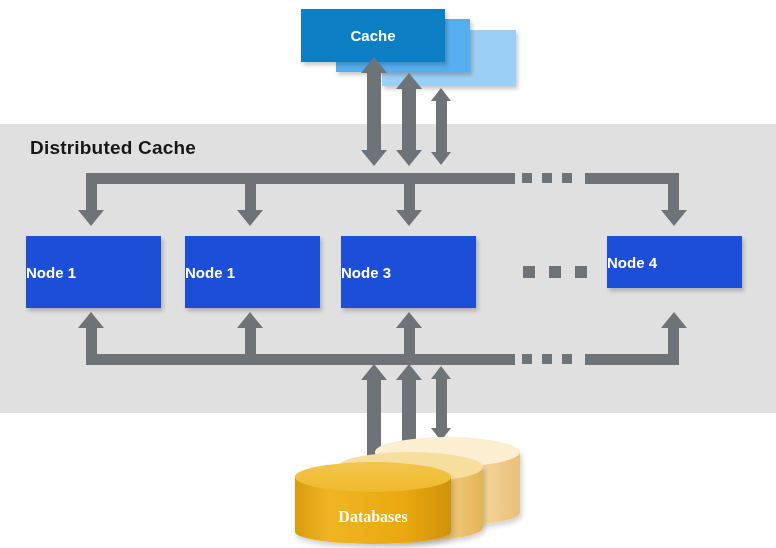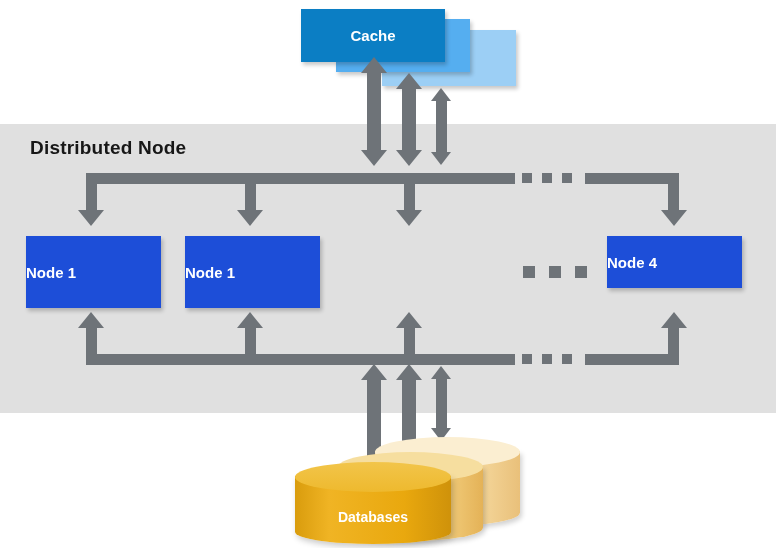--- a/index.html
+++ b/index.html
@@ -137,32 +137,33 @@
   }
   .cyl .top {
     position: absolute;
     left: 0;
     top: 0;
     border-radius: 50% / 50%;
   }
   .db-label {
     position: absolute;
     color: #ffffff;
-    font-size: 14px;
+    font-size: 16px;
     font-weight: bold;
     z-index: 40;
+    font-family: Liberation Serif, serif;
   }
 </style>
 </head>
 <body>
 
 <div id="canvas">
 
   <div class="cache-band"></div>
-  <div class="cache-title">Distributed Node</div>
+  <div class="cache-title">Distributed Cache</div>
 
   <div class="apps-group">
     <div class="app-box app-back"></div>
     <div class="app-box app-mid"></div>
     <div class="app-box app-front"></div>
     <div class="app-label">Cache</div>
   </div>
 
   <div class="arrow-head ah-up" style="left:361px; top:57px;"></div>
   <div class="gbar" style="left:367px; top:72px; width:14px; height:80px;"></div>
@@ -196,20 +197,23 @@
   <div class="arrow-head ah-down" style="left:396px; top:210px;"></div>
 
   <div class="gbar" style="left:668px; top:173px; width:11px; height:39px;"></div>
   <div class="arrow-head ah-down" style="left:661px; top:210px;"></div>
 
   <div class="node-box" style="left:26px;  top:236px; width:135px; height:72px;">
     <span>Node 1</span>
   </div>
   <div class="node-box" style="left:185px; top:236px; width:135px; height:72px;">
     <span>Node 1</span>
+  </div>
+  <div class="node-box" style="left:341px; top:236px; width:135px; height:72px;">
+    <span>Node 3</span>
   </div>
   <div class="node-box" style="left:607px; top:236px; width:135px; height:52px;">
     <span>Node 4</span>
   </div>
 
   <div class="node-ellipsis" style="left:523px; top:266px;">
     <span></span>
     <span></span>
     <span></span>
   </div>

